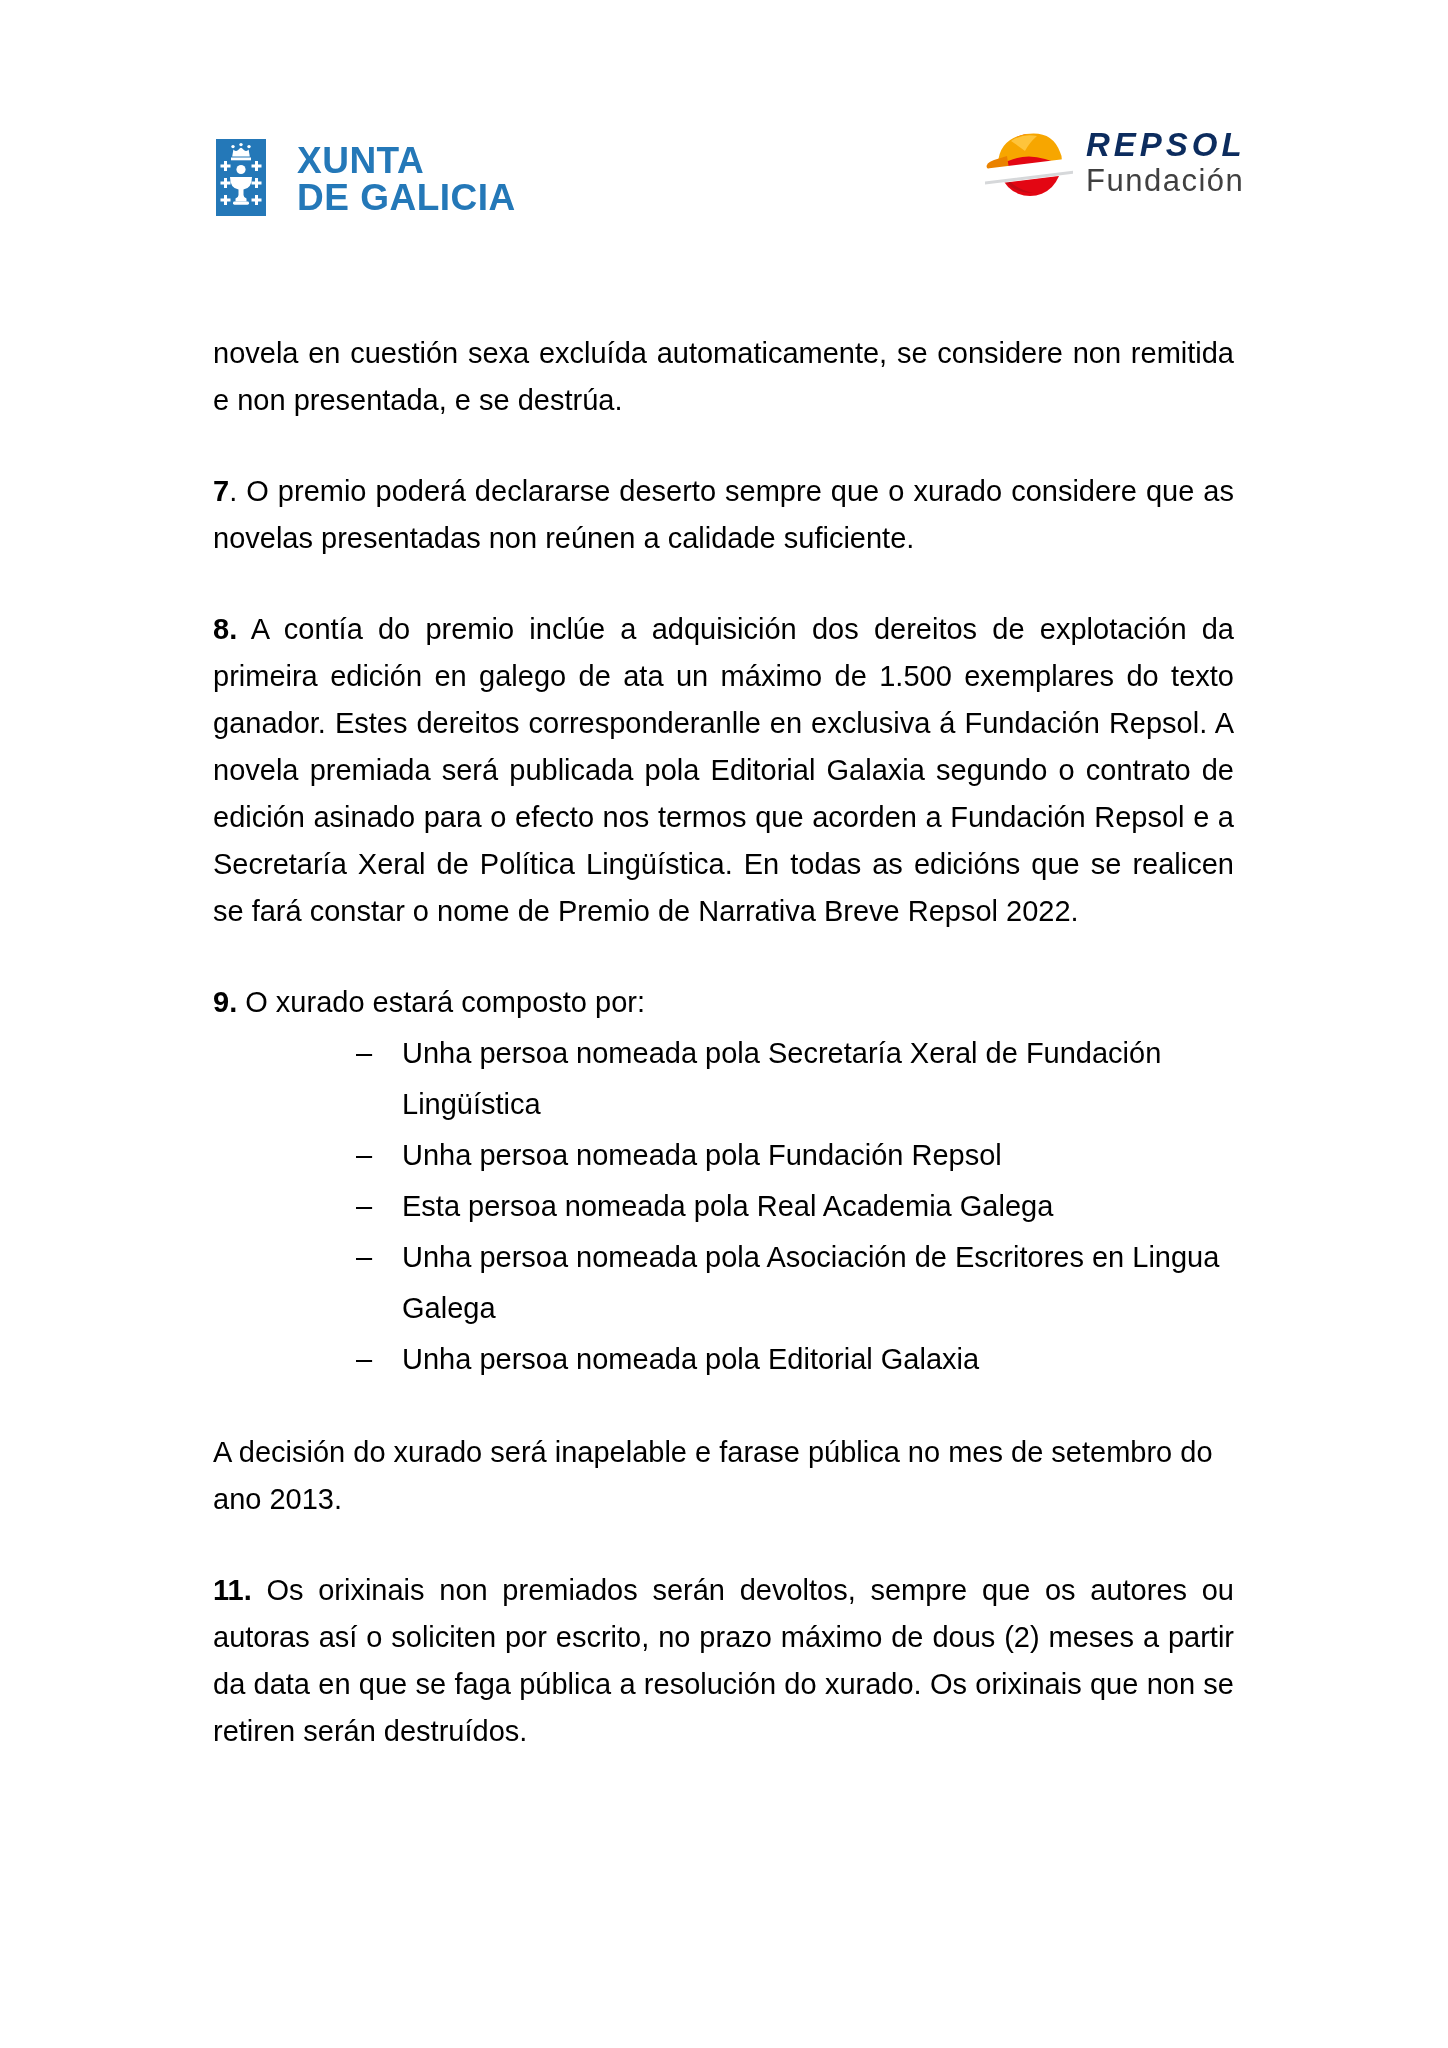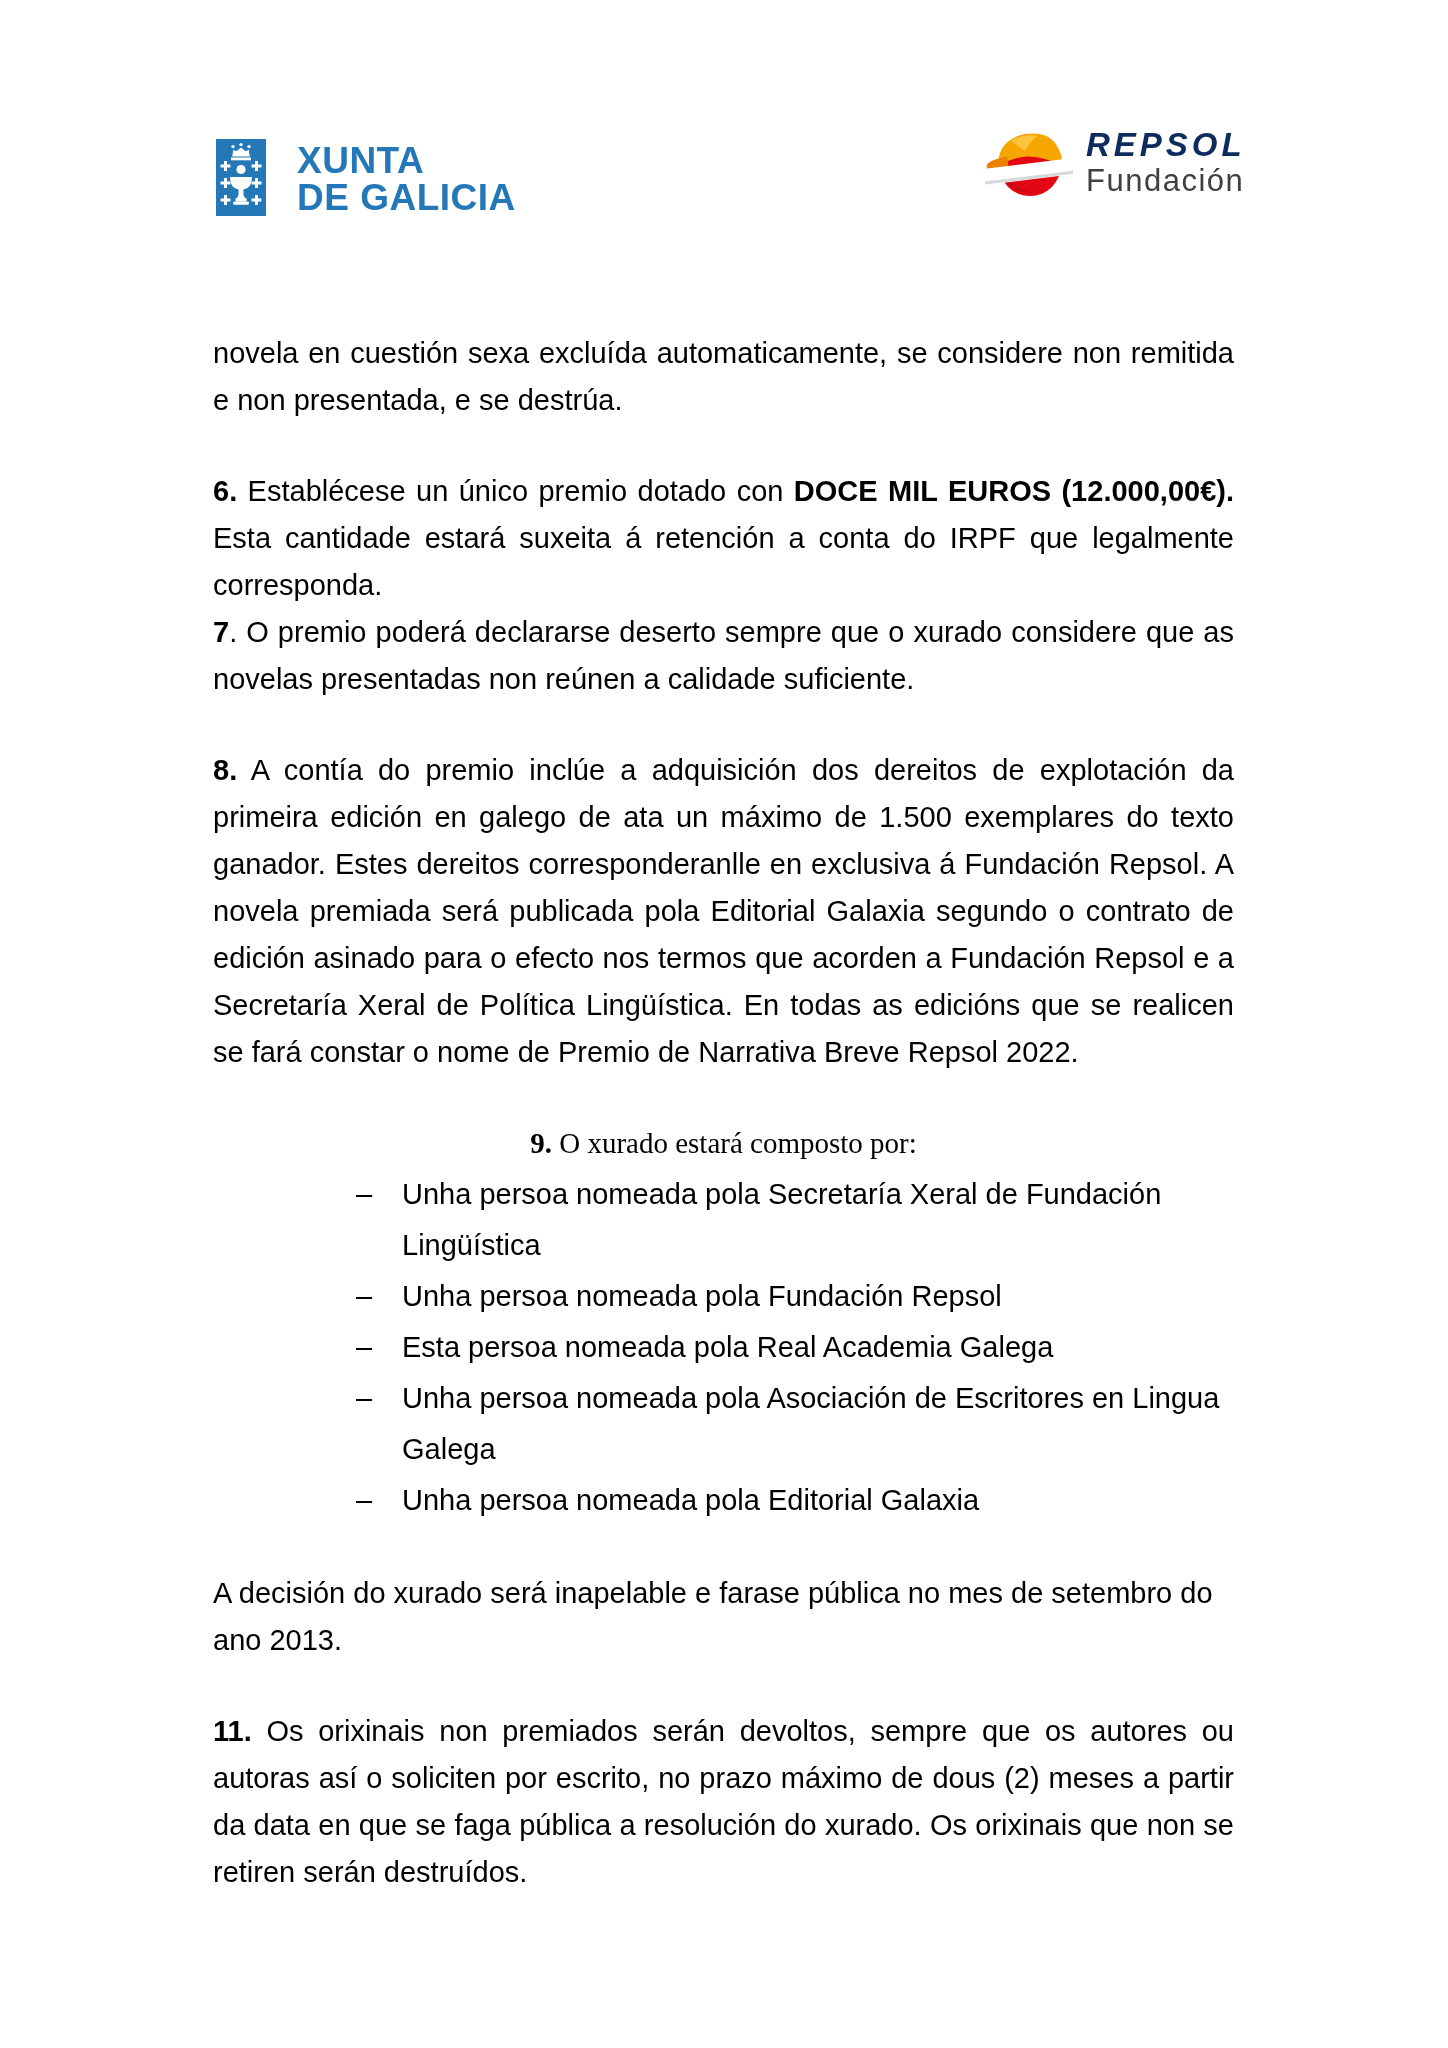--- a/index.html
+++ b/index.html
@@ -27,21 +27,21 @@
     letter-spacing:1.5px;margin-top:2px;white-space:nowrap;
   }
 
   
   .doc{
     position:absolute;left:213px;top:330px;width:1021px;
     font-size:29px;line-height:47px;text-align:justify;
   }
   .para{margin:0 0 44px 0;}
   .para.tight{margin-bottom:0;}          
-  .para.head{margin-bottom:2px;text-align:center;font-family:Liberation Serif, serif;}
+  .para.head{margin-bottom:2px;text-align:left;}
   .para b{font-weight:bold;}
   .jury{
     list-style:none;margin:0 0 44px 0;padding:0 0 0 143px;
     text-align:left;line-height:51px;
   }
   .jury li{display:flex;}
   .jury .dash{flex:0 0 46px;width:46px;}
   .decision{text-align:left;}
 </style>
 </head>
@@ -101,21 +101,20 @@
         <div class="repsol-sub">Fundación</div>
       </div>
     </div>
 
   </header>
 
   <main class="doc">
 
     <p class="para">novela en cuestión sexa excluída automaticamente, se considere non remitida e non presentada, e se destrúa.</p>
 
-    <p class="para tight"><b>6.</b><span> Establécese un único premio dotado con </span><b>DOCE MIL EUROS (12.000,00€).</b><span> Esta cantidade estará suxeita á retención a conta do IRPF que legalmente corresponda.</span></p>
 
     <p class="para"><b>7</b><span>. O premio poderá declararse deserto sempre que o xurado considere que as novelas presentadas non reúnen a calidade suficiente.</span></p>
 
     <p class="para"><b>8.</b><span> A contía do premio inclúe a adquisición dos dereitos de explotación da primeira edición en galego de ata un máximo de 1.500 exemplares do texto ganador. Estes dereitos corresponderanlle en exclusiva á Fundación Repsol. A novela premiada será publicada pola Editorial Galaxia segundo o contrato de edición asinado para o efecto nos termos que acorden a Fundación Repsol e a Secretaría Xeral de Política Lingüística. En todas as edicións que se realicen se fará constar o nome de Premio de Narrativa Breve Repsol 2022.</span></p>
 
     <p class="para head"><b>9.</b><span> O xurado estará composto por:</span></p>
 
     <ul class="jury">
       <li>
           <span class="dash">–</span>

